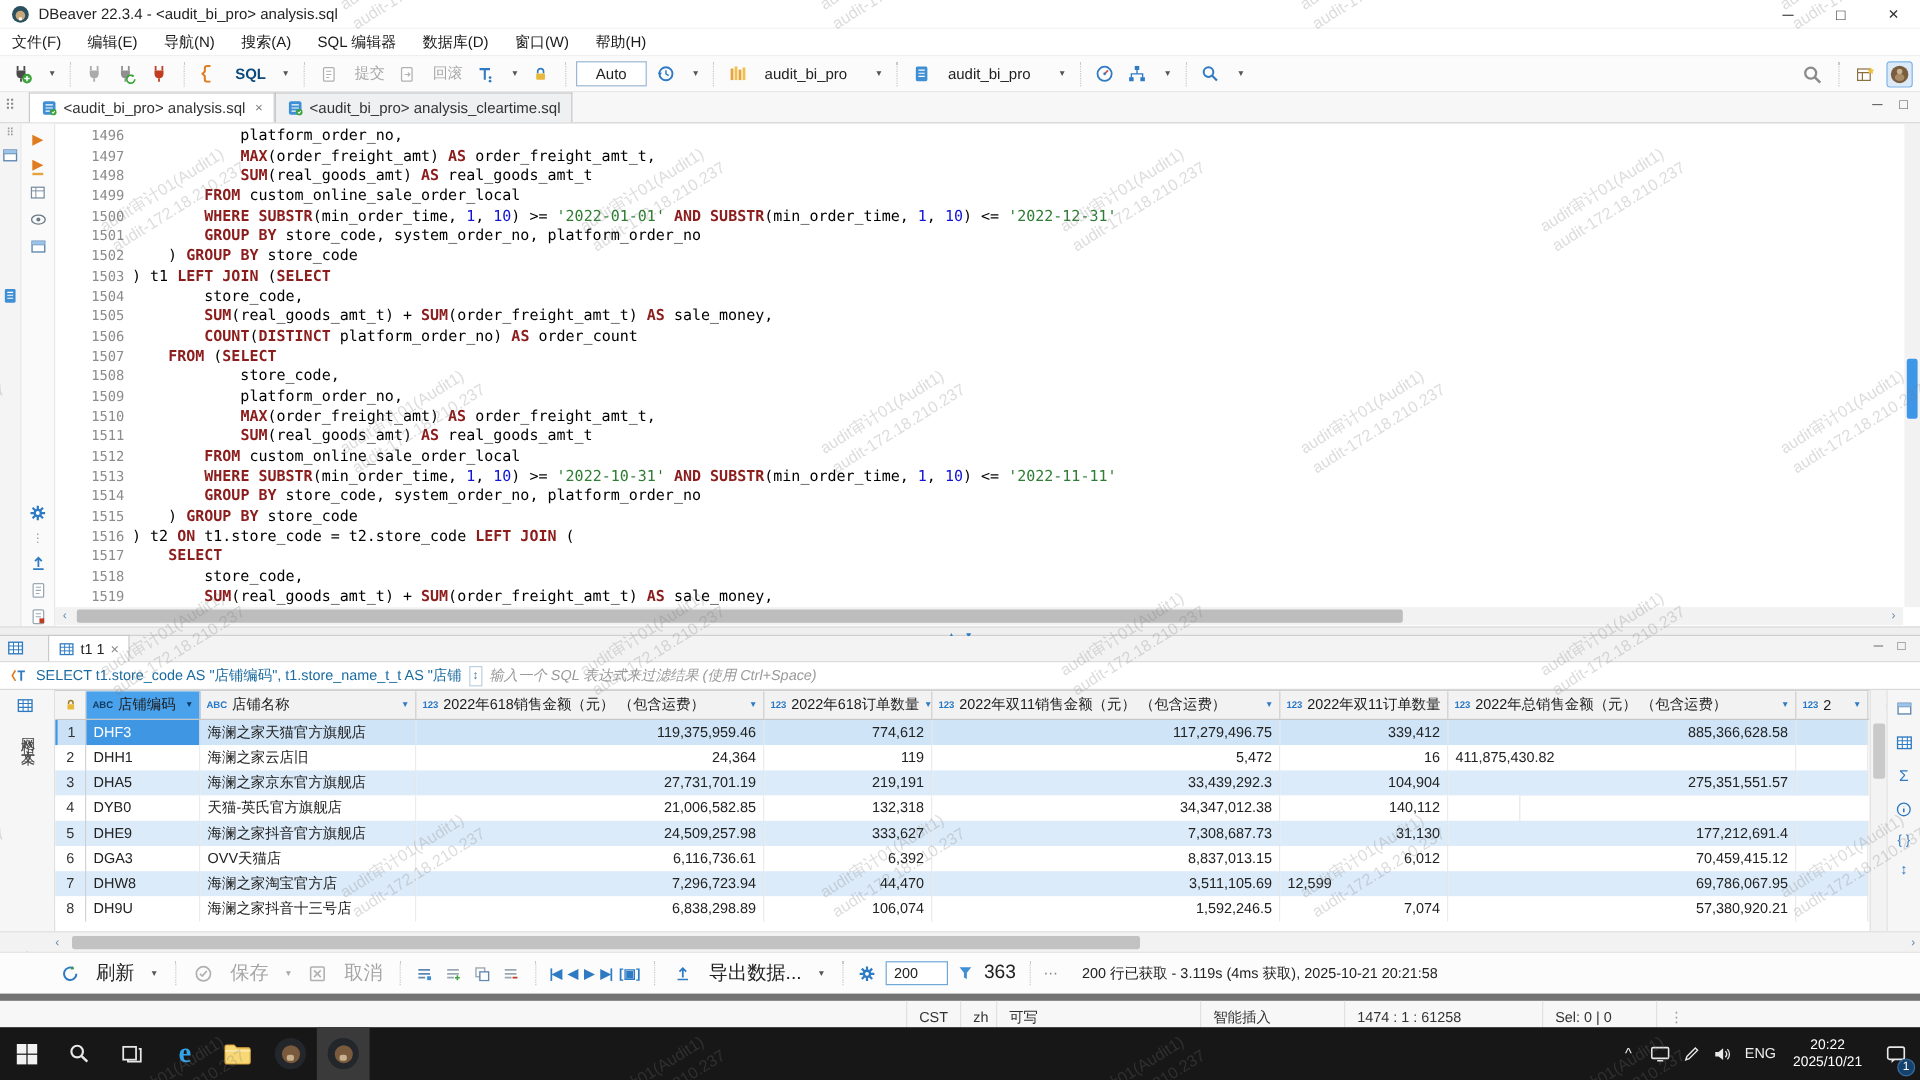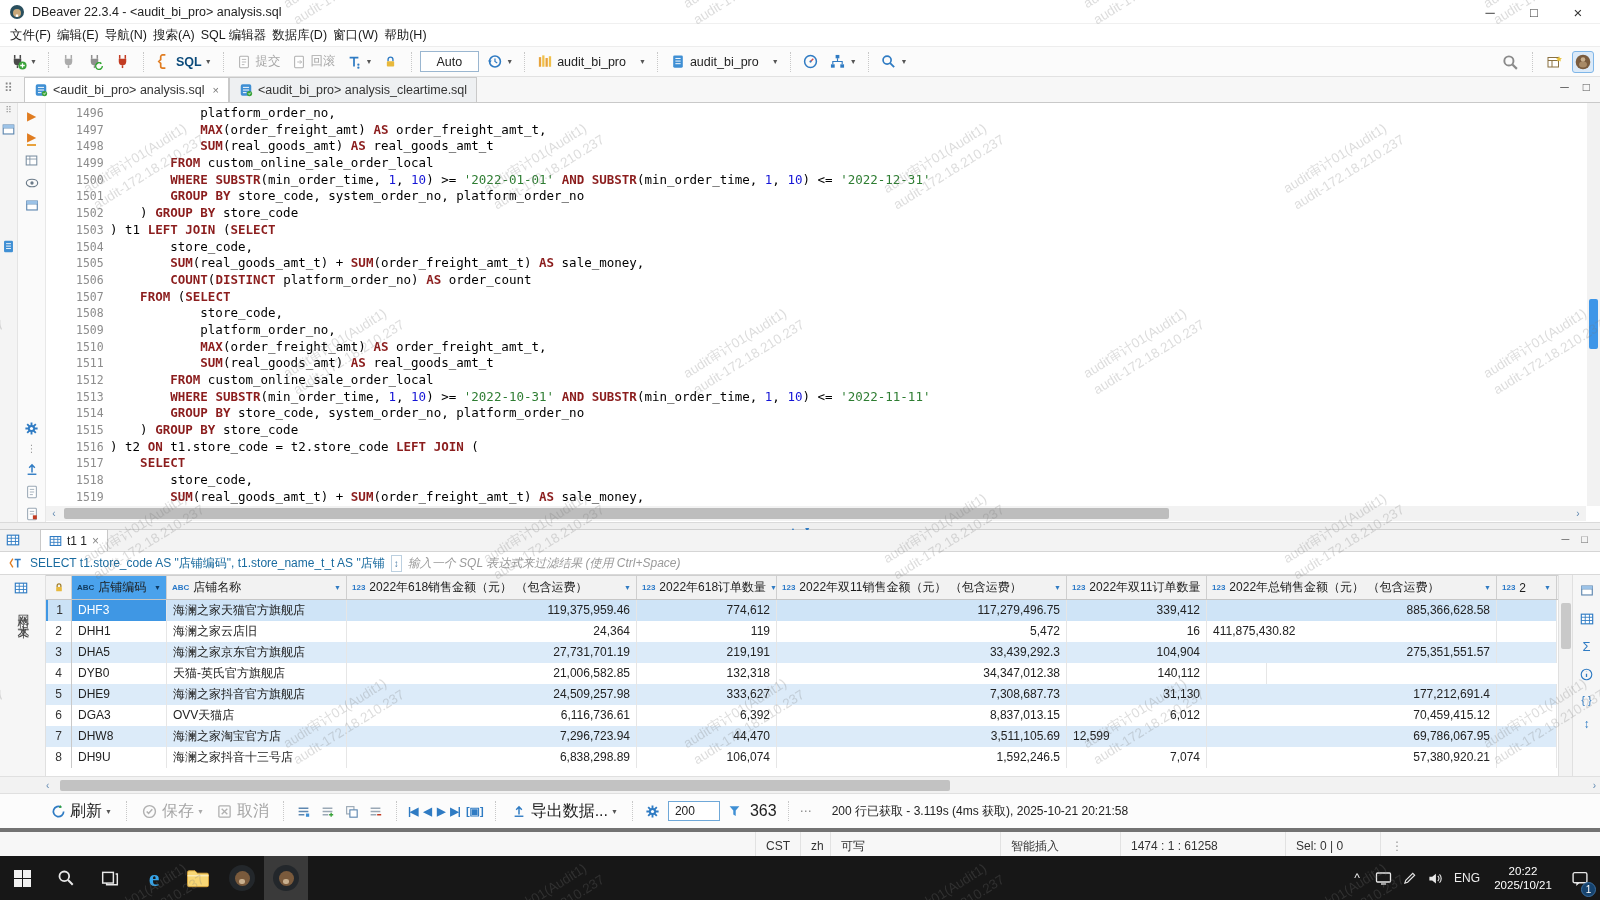--- a/index.html
+++ b/index.html
@@ -9,25 +9,25 @@
   .abs{position:absolute;}
   .ic{display:inline-flex;align-items:center;justify-content:center;width:18px;height:18px;vertical-align:middle;}
   .glyph{display:inline-block;vertical-align:middle;}
   .sep{width:1px;background:#dcdcdc;height:20px;margin:0 4px;}
   
   .titlebar{left:0;top:0;width:1600px;height:24px;background:#fff;display:flex;align-items:center;padding-left:8px;border-bottom:1px solid #f0f0f0;}
   .titlebar .ttl{margin-left:6px;font-size:12.5px;}
   .wincaps{position:absolute;right:0;top:0;height:24px;display:flex;}
   .wincap{width:44px;height:24px;display:flex;align-items:center;justify-content:center;color:#333;font-size:13px;}
   
-  .menubar{left:0;top:24px;width:1600px;height:23px;background:#fff;display:flex;align-items:center;padding-left:10px;gap:6px;border-bottom:1px solid #ededed;}
+  .menubar{left:0;top:24px;width:1600px;height:23px;background:#fff;display:flex;align-items:center;padding-left:10px;gap:22px;border-bottom:1px solid #ededed;}
   .menu-item{color:#1a1a1a;font-size:12.5px;}
   
   .toolbar{left:0;top:47px;width:1600px;height:30px;background:#fbfbfb;border-bottom:1px solid #e2e2e2;display:flex;align-items:center;padding-left:6px;gap:3px;}
-  .tbtn{display:inline-flex;align-items:center;gap:3px;padding:2px 3px;border-radius:3px;}
+  .tbtn{display:inline-flex;align-items:center;gap:13px;padding:2px 3px;border-radius:3px;}
   .tlabel{font-size:12.5px;color:#222;}
   .disabled .tlabel{color:#a8a8a8;}
   .caret{font-size:7px;color:#555;}
   .grpsep{width:1px;height:20px;border-left:1px dotted #c8c8c8;margin:0 5px;}
   .combo{border:1px solid #9ab6d0;background:#fff;height:21px;display:flex;align-items:center;justify-content:center;padding:0 16px;font-size:12.5px;}
   .tb-right{position:absolute;right:6px;top:47px;height:30px;display:flex;align-items:center;gap:8px;}
   .avatarbox{border:1px solid #7fb6e8;background:#dceaf8;border-radius:3px;padding:1px;display:flex;}
   
   .tabstrip{left:0;top:77px;width:1600px;height:26px;background:#f7f7f7;border-bottom:1px solid #c9c9c9;display:flex;align-items:flex-end;padding-left:24px;}
   .etab{height:25px;display:flex;align-items:center;gap:5px;padding:0 9px;font-size:12.5px;border:1px solid #c9c9c9;border-bottom:none;background:#eef0f2;color:#333;}
@@ -92,21 +92,21 @@
   .ghscroll{position:absolute;left:0;top:246px;width:1600px;height:17px;background:#f2f2f2;border-top:1px solid #e0e0e0;display:flex;align-items:center;}
   .ghthumb{position:absolute;left:60px;top:3px;width:890px;height:11px;background:#c2c2c2;border-radius:2px;}
   
   .rtoolbar{position:absolute;left:0;top:263px;width:1600px;height:35px;border-top:1px solid #e0e0e0;display:flex;align-items:center;padding-left:46px;gap:6px;background:#fcfcfc;}
   .rtlabel{font-size:16px;color:#222;}
   .gray .rtlabel{color:#a6a6a6;}
   .navg{color:#2f7bc3;font-size:11px;font-weight:bold;letter-spacing:-1px;}
   .fetchbox{width:52px;height:20px;border:1px solid #6fa8d8;background:#fff;font-size:12px;display:flex;align-items:center;padding-left:6px;}
   .statustext{font-size:12px;color:#222;margin-left:14px;}
   
-  .statusbar{left:0;top:828px;width:1600px;height:28px;background:#f7f7f7;border-top:4px solid #737373;font-size:12px;color:#333;}
+  .statusbar{left:0;top:828px;width:1600px;height:28px;background:#f7f7f7;border-top:6px solid #737373;font-size:12px;color:#333;}
   .sbseg{position:absolute;top:0;height:28px;display:flex;align-items:center;padding:0 10px;border-left:1px solid #e2e2e2;}
   
   .taskbar{left:0;top:856px;width:1600px;height:44px;background:#171717;display:flex;align-items:center;}
   .tk{width:44px;height:44px;display:flex;align-items:center;justify-content:center;}
   .tk.active{background:#3a3a3a;}
   .winlogo{display:grid;grid-template-columns:8px 8px;grid-template-rows:8px 8px;gap:1px;}
   .winlogo div{background:#f2f2f2;}
   .edge-e{color:#35a3e8;font-size:24px;font-weight:bold;font-family:"Liberation Serif",serif;}
   .beaver{width:26px;height:26px;border-radius:50%;background:#23272b;display:flex;align-items:center;justify-content:center;}
   .beaver .face{width:15px;height:15px;border-radius:50%;background:#7a5a3c;position:relative;}

